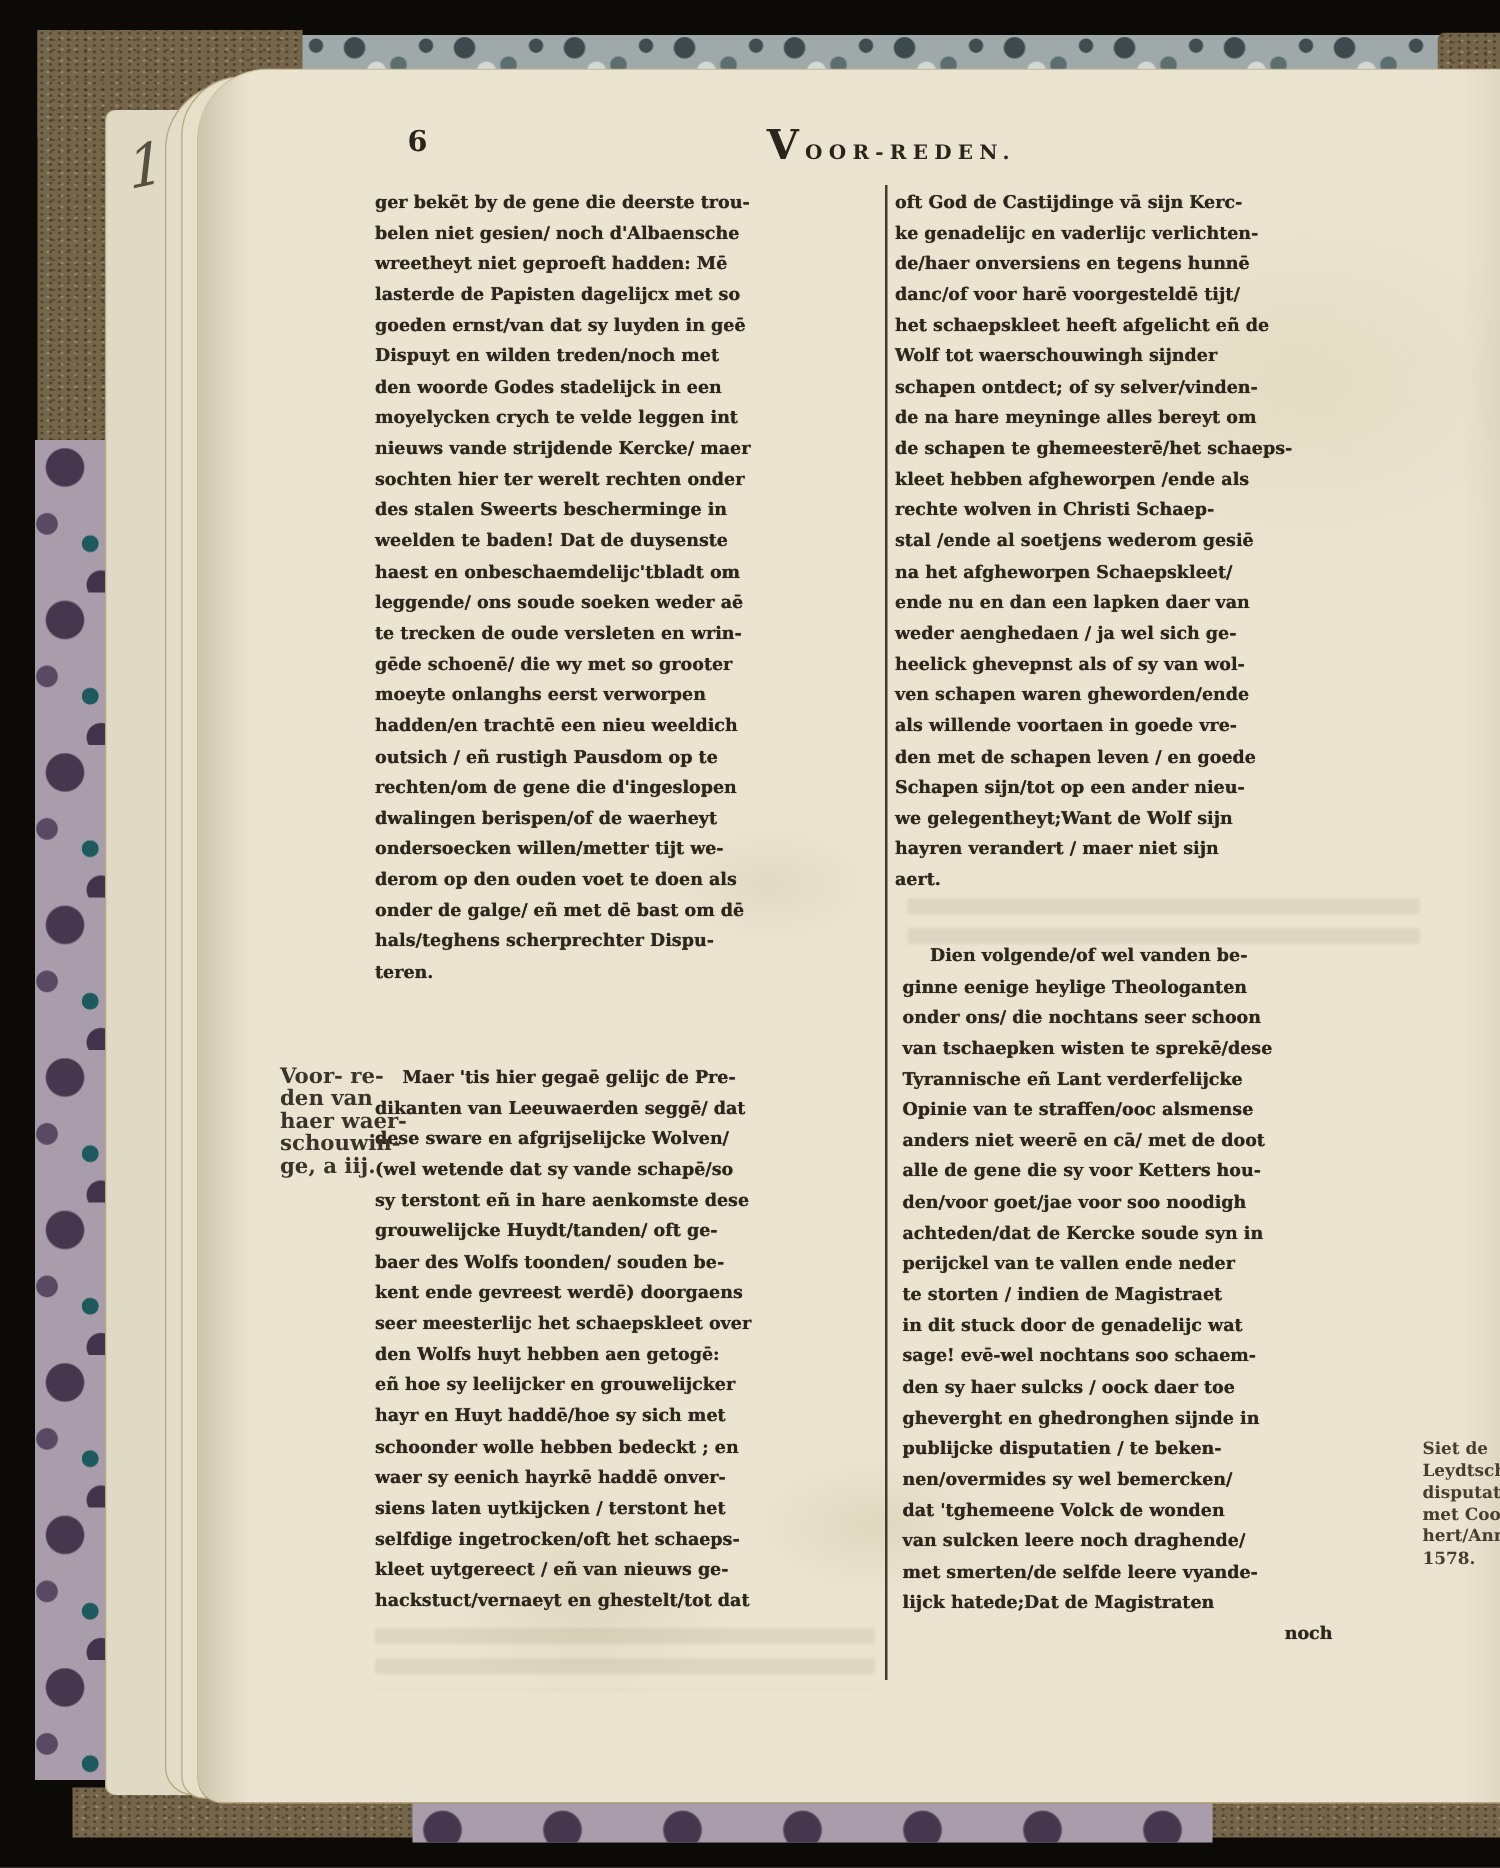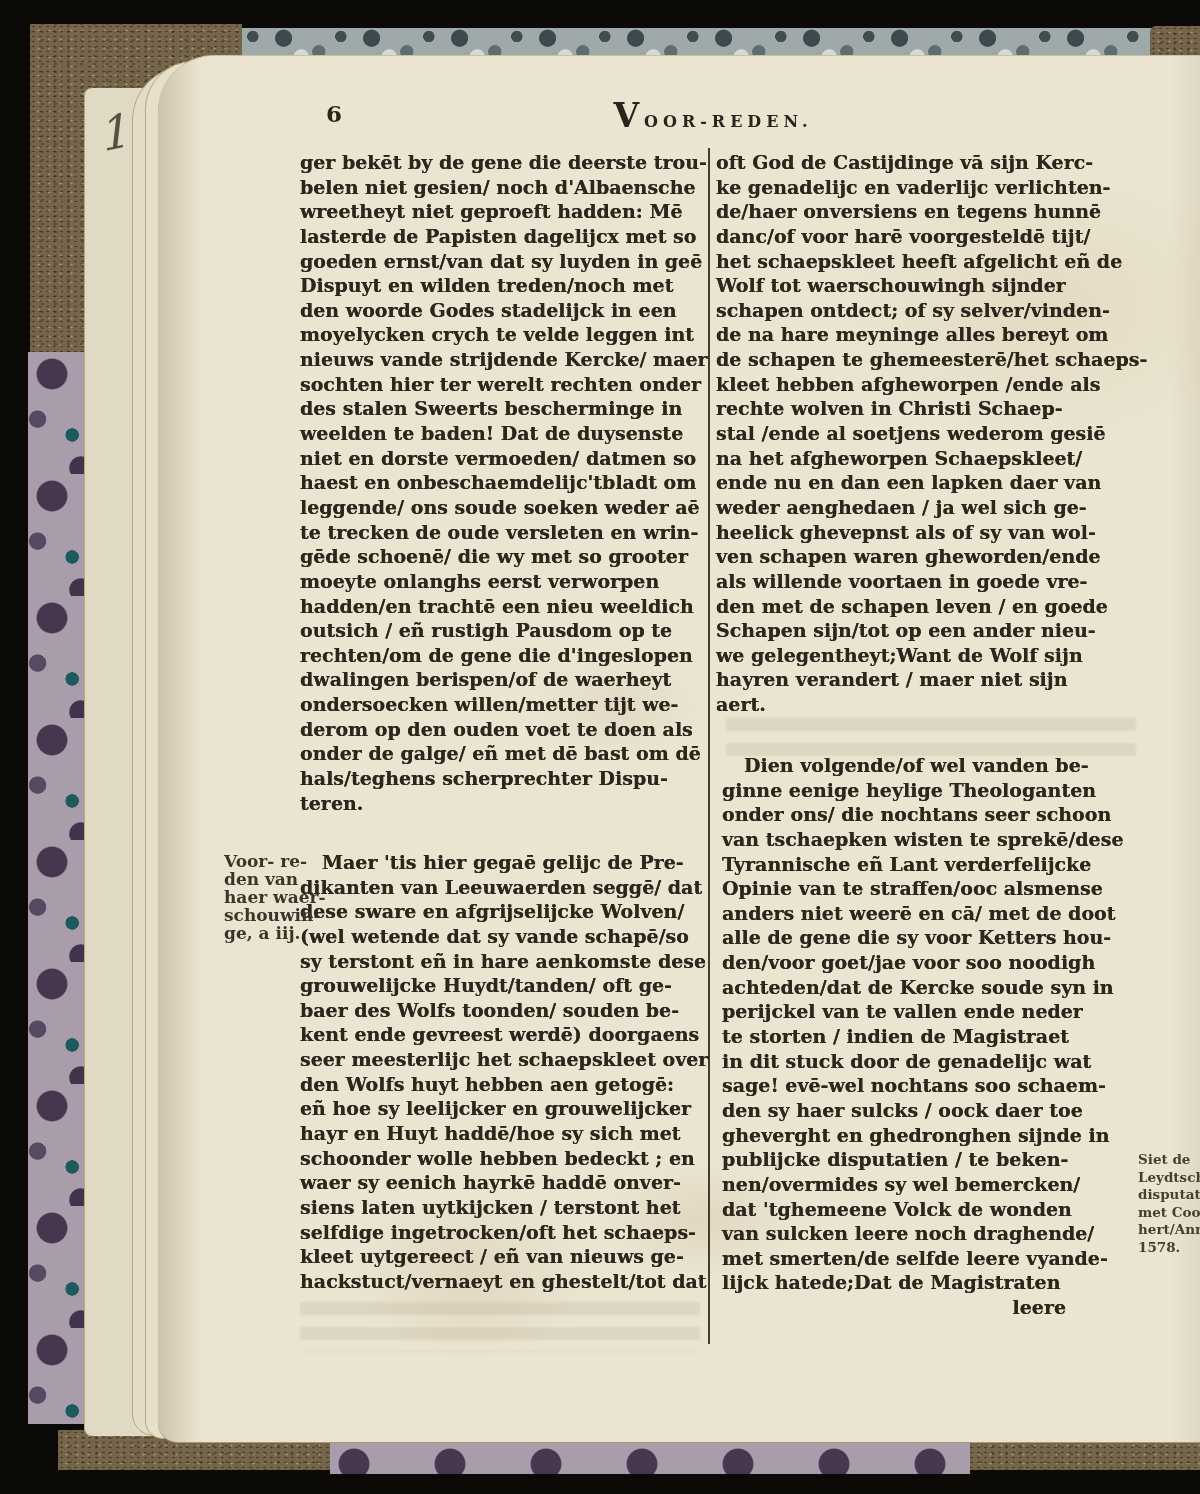--- a/index.html
+++ b/index.html
@@ -52,21 +52,21 @@
       radial-gradient(ellipse 140px 80px at 52% 84%, rgba(186,164,122,.20), transparent 70%),
       radial-gradient(ellipse 120px 70px at 44% 47%, rgba(182,162,120,.16), transparent 70%),
       linear-gradient(90deg, rgba(148,128,92,.32), rgba(148,128,92,0) 42px),
       linear-gradient(270deg, rgba(148,128,92,.12), rgba(148,128,92,0) 30px);
     box-shadow:0 1px 0 #a9976d, 0 -1px 0 #cabfa0;}
   
   .pageno{position:absolute;left:168px;top:44px;font-size:23px;font-weight:700;color:#2b241c;}
   .running-title{position:absolute;left:330px;top:40px;width:450px;text-align:center;
     font-size:16px;font-weight:700;letter-spacing:5px;color:#2b241c;}
   .running-title::first-letter{font-size:33px;}
-  .col{position:absolute;font-size:19px;line-height:24.65px;font-weight:700;color:#2d261d;
+  .col{position:absolute;font-size:14px;line-height:24.65px;font-weight:700;color:#2d261d;
     white-space:nowrap;text-shadow:0 0 .6px rgba(40,30,18,.85);}
   .col .line{height:24.65px;}
   .indent .line:first-child{text-indent:22px;}
   .lcol1{left:142px;top:94px;width:408px;}
   .lcol2{left:142px;top:794px;width:408px;}
   .rcol1{left:542px;top:94px;width:416px;margin-left:16px;}
   .rcol2{left:564px;top:697px;width:416px;}
   .catchword{text-align:right;padding-right:72px;height:24.65px;}
   .divider{position:absolute;left:550px;top:92px;width:2px;height:1196px;background:#453b2d;}
   .mnote{position:absolute;font-size:17px;line-height:18px;font-weight:700;color:#3b342a;
@@ -110,21 +110,20 @@
         <div class="line">wreetheyt niet geproeft hadden: Mē</div>
         <div class="line">lasterde de Papisten dagelijcx met so</div>
         <div class="line">goeden ernst/van dat sy luyden in geē</div>
         <div class="line">Dispuyt en wilden treden/noch met</div>
         <div class="line">den woorde Godes stadelijck in een</div>
         <div class="line">moyelycken crych te velde leggen int</div>
         <div class="line">nieuws vande strijdende Kercke/ maer</div>
         <div class="line">sochten hier ter werelt rechten onder</div>
         <div class="line">des stalen Sweerts bescherminge in</div>
         <div class="line">weelden te baden! Dat de duysenste</div>
-        <div class="line">niet en dorste vermoeden/ datmen so</div>
         <div class="line">haest en onbeschaemdelijc'tbladt om</div>
         <div class="line">leggende/ ons soude soeken weder aē</div>
         <div class="line">te trecken de oude versleten en wrin-</div>
         <div class="line">gēde schoenē/ die wy met so grooter</div>
         <div class="line">moeyte onlanghs eerst verworpen</div>
         <div class="line">hadden/en trachtē een nieu weeldich</div>
         <div class="line">outsich / eñ rustigh Pausdom op te</div>
         <div class="line">rechten/om de gene die d'ingeslopen</div>
         <div class="line">dwalingen berispen/of de waerheyt</div>
         <div class="line">ondersoecken willen/metter tijt we-</div>
@@ -199,21 +198,21 @@
         <div class="line">den sy haer sulcks / oock daer toe</div>
         <div class="line">gheverght en ghedronghen sijnde in</div>
         <div class="line">publijcke disputatien / te beken-</div>
         <div class="line">nen/overmides sy wel bemercken/</div>
         <div class="line">dat 'tghemeene Volck de wonden</div>
         <div class="line">van sulcken leere noch draghende/</div>
         <div class="line">met smerten/de selfde leere vyande-</div>
         <div class="line">lijck hatede;Dat de Magistraten</div>
       </div>
     <div class="col" style="left:564px;top:1239px;width:416px;">
-      <div class="catchword">leere</div>
+      <div class="catchword">noch</div>
     </div>
 
     <div class="mnote mnote-left">
         <div class="line">Voor- re-</div>
         <div class="line">den van</div>
         <div class="line">haer waer-</div>
         <div class="line">schouwin-</div>
         <div class="line">ge, a iij.</div>
       </div>
 

